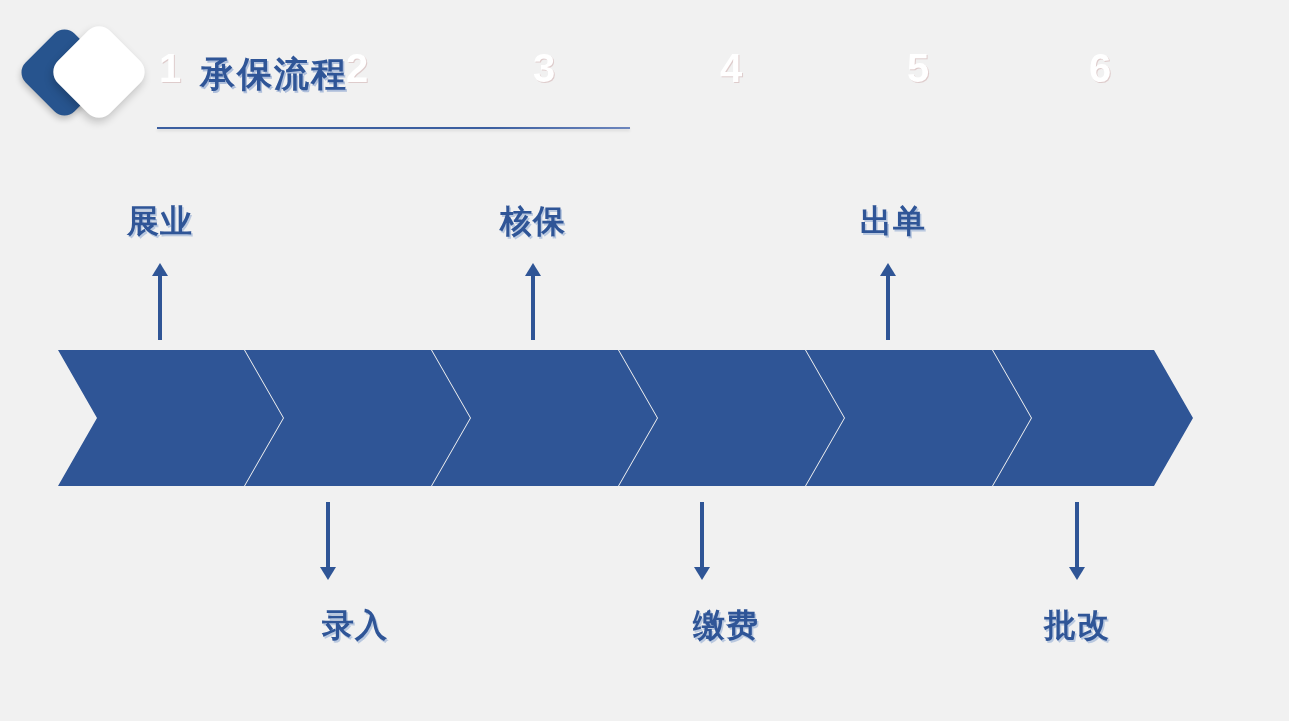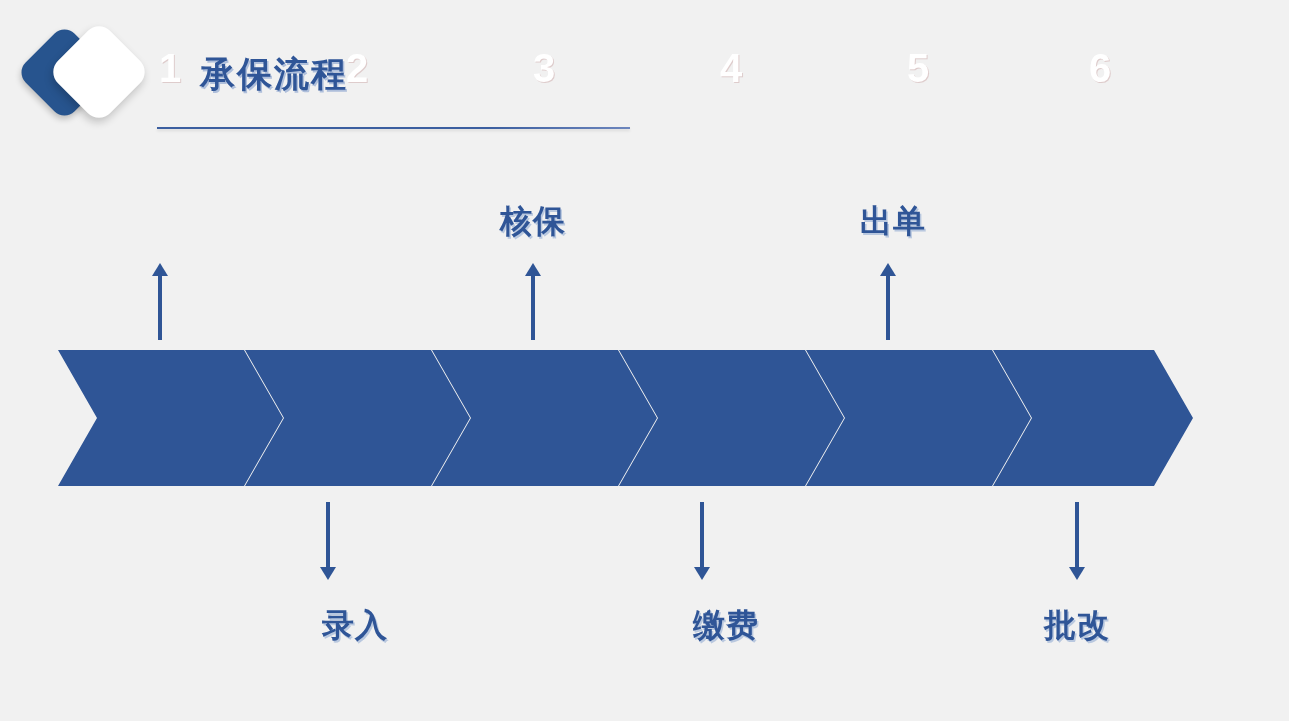--- a/index.html
+++ b/index.html
@@ -165,20 +165,21 @@
   <div id="page-title">承保流程</div>
 
   <div id="title-rule"></div>
 </div>
 
 <div id="flow">
 
   <div class="chevron" style="left:58px; width:225px;"></div>
   <div class="chevron-num" style="left:140px;">1</div>
   <div class="arrow up" style="left:158px;"></div>
+  <div class="step-label above" style="left:100px; width:120px;">展业</div>
 
   <div class="chevron" style="left:245px; width:225px;"></div>
   <div class="chevron-num" style="left:327px;">2</div>
   <div class="arrow down" style="left:326px;"></div>
   <div class="step-label below" style="left:268px; width:120px;text-align:right;">录入</div>
 
   <div class="chevron" style="left:432px; width:225px;"></div>
   <div class="chevron-num" style="left:514px;">3</div>
   <div class="arrow up" style="left:531px;"></div>
   <div class="step-label above" style="left:473px; width:120px;">核保</div>

